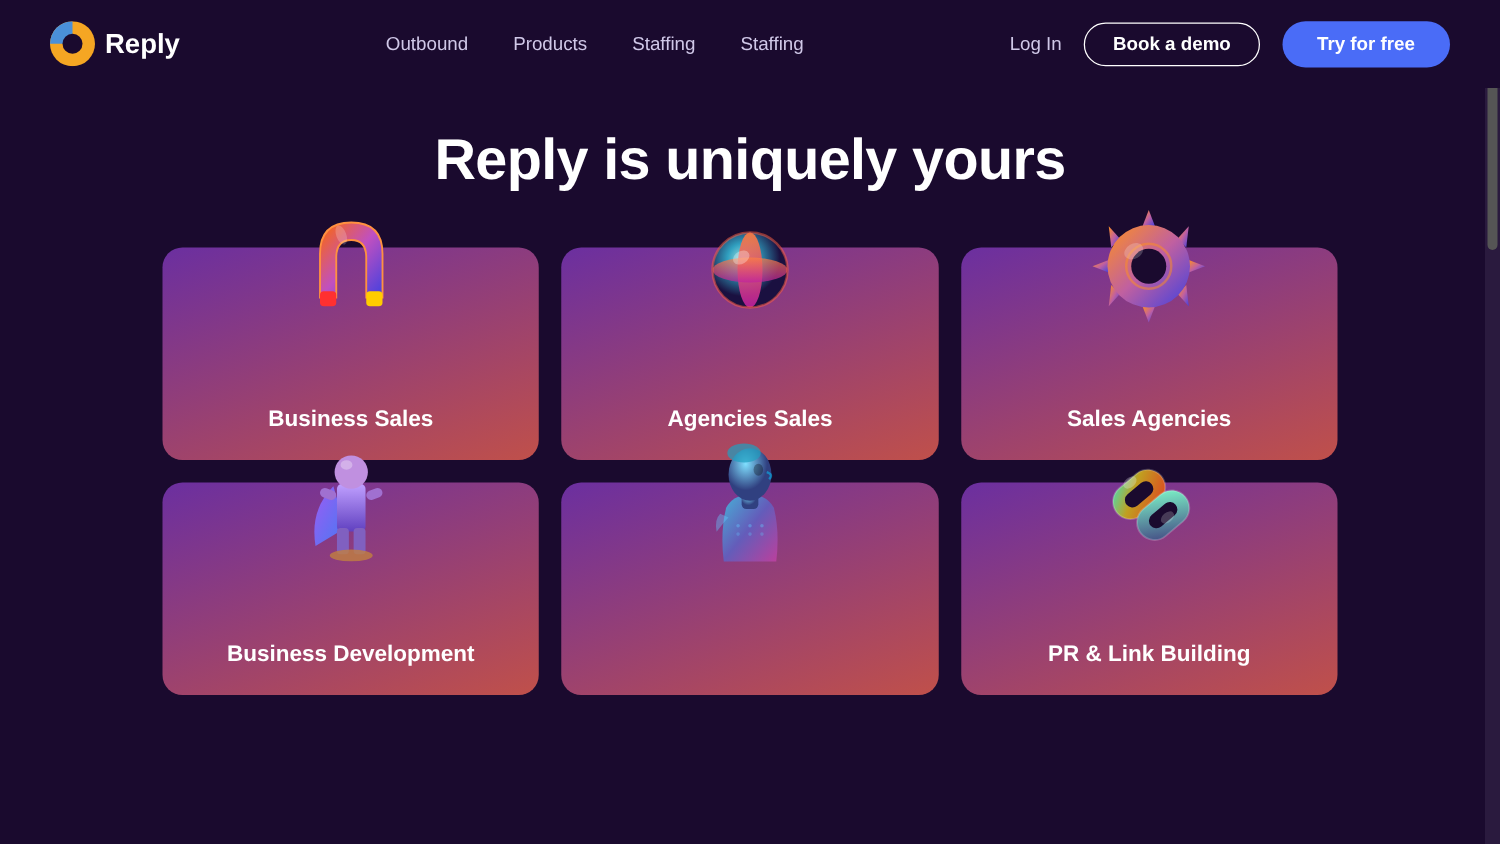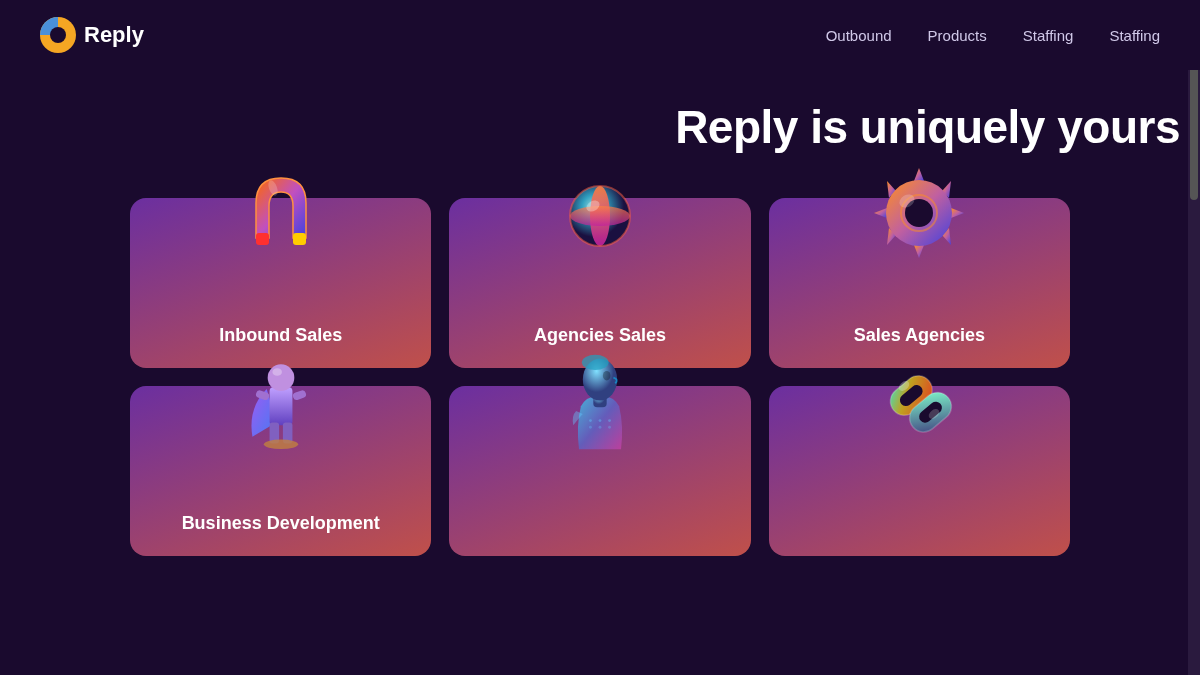--- a/index.html
+++ b/index.html
@@ -75,21 +75,21 @@
       border: none;
       padding: 10px 28px;
       border-radius: 25px;
       font-size: 15px;
       font-weight: 600;
       cursor: pointer;
     }
 
     
     .hero {
-      text-align: right;
+      text-align: center;
       padding: 30px 20px 20px;
     }
     .hero-title {
       font-size: 46px;
       font-weight: 800;
       color: white;
       letter-spacing: -0.5px;
     }
 
     
@@ -208,20 +208,25 @@
     <span class="nav-logo-text">Reply</span>
   </div>
 
   <div class="nav-links">
     <a class="nav-link">Outbound</a>
     <a class="nav-link">Products</a>
     <a class="nav-link">Staffing</a>
     <a class="nav-link">Staffing</a>
   </div>
 
+  <div class="nav-right">
+    <span class="nav-login">Log In</span>
+    <button class="btn-demo">Book a demo</button>
+    <button class="btn-try">Try for free</button>
+  </div>
 </nav>
 
 <section class="hero">
   <h1 class="hero-title">Reply is uniquely yours</h1>
 </section>
 
 <div class="cards-grid">
 
   <div class="card">
     <div class="card-illustration">
@@ -235,21 +240,21 @@
         </defs>
 
         <path d="M20 70 L20 35 Q20 10 45 10 Q70 10 70 35 L70 70 L57 70 L57 38 Q57 24 45 24 Q33 24 33 38 L33 70 Z" fill="url(#mg1)" stroke="#ff9040" stroke-width="1.5"></path>
 
         <rect x="20" y="65" width="13" height="12" rx="3" fill="#ff3030"></rect>
         <rect x="57" y="65" width="13" height="12" rx="3" fill="#ffcc00"></rect>
 
         <ellipse cx="37" cy="20" rx="4" ry="8" fill="rgba(255,255,255,0.2)" transform="rotate(-20,37,20)"></ellipse>
       </svg>
     </div>
-    <span class="card-label">Inbound Sales</span>
+    <span class="card-label">Business Sales</span>
   </div>
 
   <div class="card">
     <div class="card-illustration">
       <svg viewBox="0 0 90 90" class="orb">
         <defs>
           <radialGradient id="orb1" cx="40%" cy="35%">
             <stop offset="0%" stop-color="#a0e0e0"></stop>
             <stop offset="40%" stop-color="#30a0c0"></stop>
             <stop offset="100%" stop-color="#1a1040"></stop>
@@ -403,19 +408,20 @@
 
         <g transform="rotate(-40,58,56)">
           <rect x="34" y="44" width="46" height="28" rx="14" fill="url(#cg2)" stroke="rgba(255,255,255,0.2)" stroke-width="1.5"></rect>
           <rect x="44" y="52" width="26" height="12" rx="6" fill="#1a0a2e"></rect>
         </g>
 
         <ellipse cx="32" cy="32" rx="6" ry="4" fill="rgba(255,255,255,0.25)" transform="rotate(-40,32,32)"></ellipse>
         <ellipse cx="62" cy="60" rx="6" ry="4" fill="rgba(255,255,255,0.2)" transform="rotate(-40,62,60)"></ellipse>
       </svg>
     </div>
+    <span class="card-label">PR &amp; Link Building</span>
   </div>
 
 </div>
 
 <div class="scrollbar-track">
   <div class="scrollbar-thumb"></div>
 </div>
 
 </body></html>

